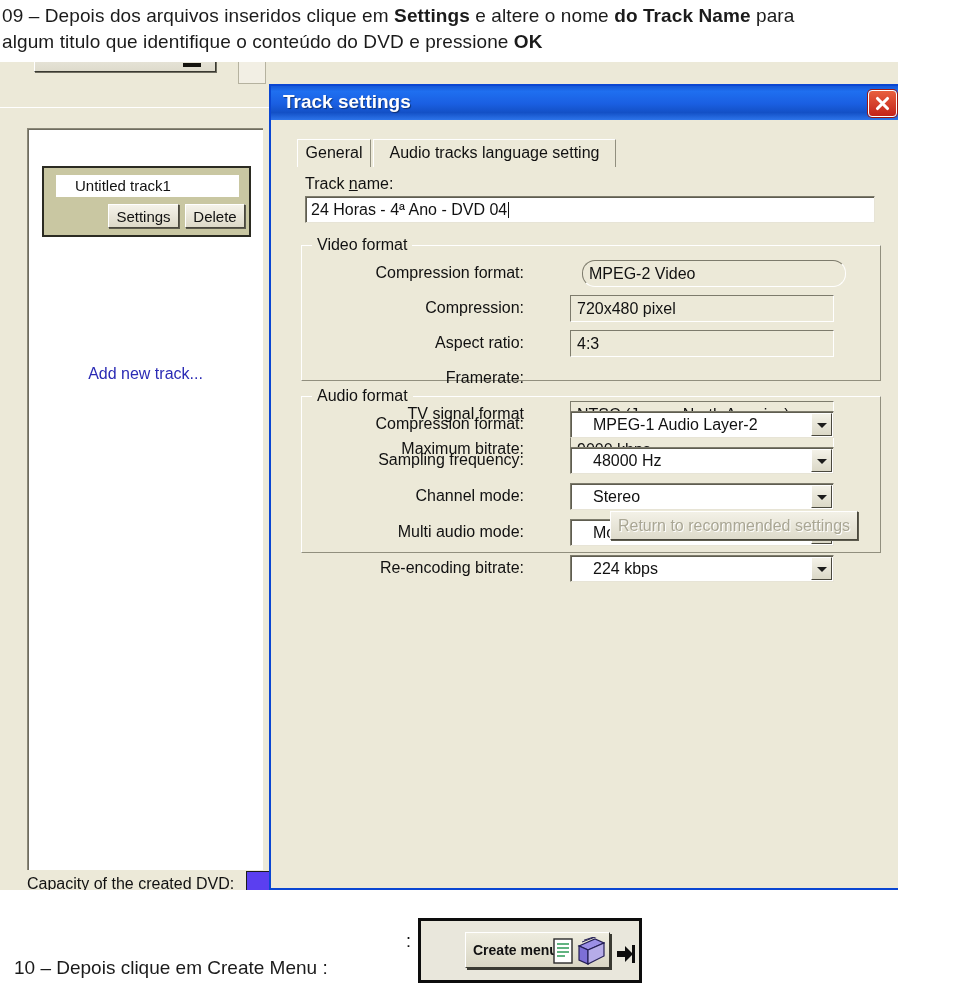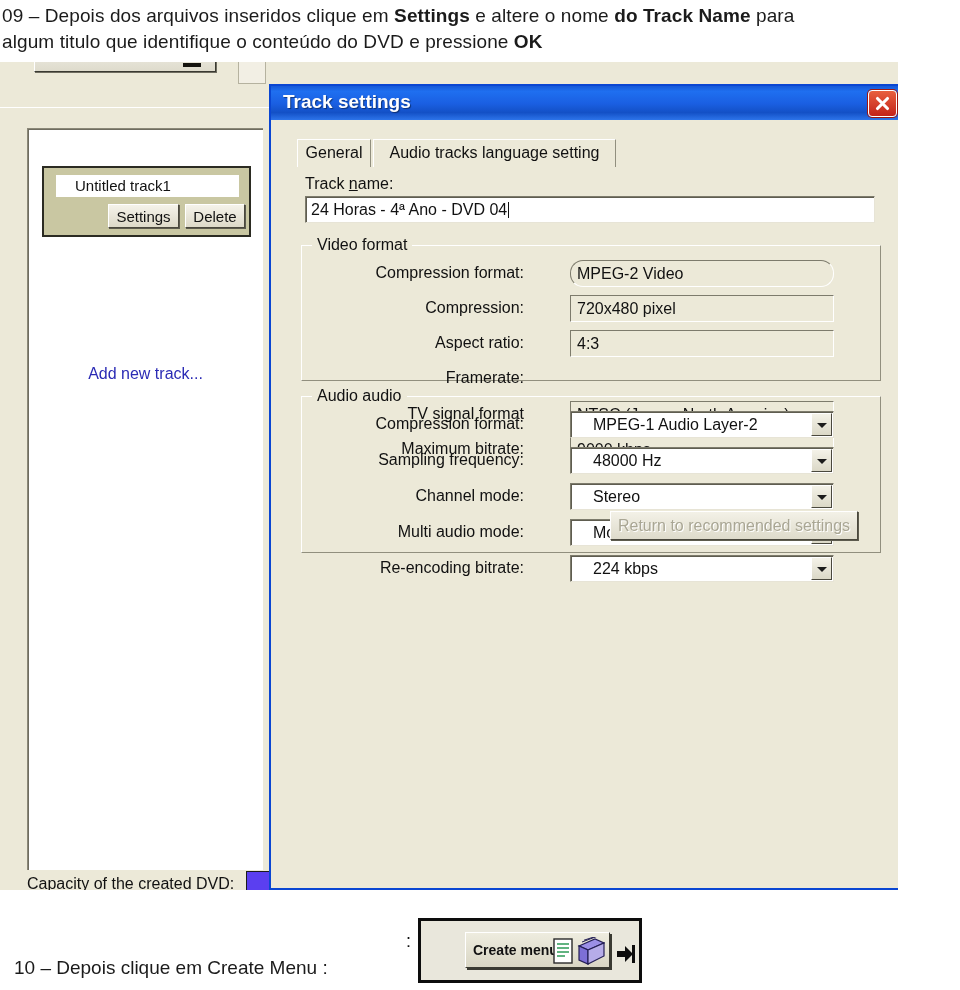--- a/index.html
+++ b/index.html
@@ -334,21 +334,21 @@
         <span>Track </span><u>n</u><span>ame:</span>
       </div>
       <div class="trackname-input"><span>24 Horas - 4ª Ano - DVD 04</span><span class="caret"></span></div>
 
       <div class="group grp-video">
         <div class="group-inner"></div>
         <div class="group-title">Video format</div>
 
         <div class="row" style="left:0;top:14px;width:532px;">
           <div class="row-lbl" style="right:310px;">Compression format:</div>
-          <div class="field-ro" style="left:268px;top:0;width:264px;border-radius:13px;">MPEG-2 Video</div>
+          <div class="field-ro" style="left:280px;top:0;width:264px;border-radius:13px;">MPEG-2 Video</div>
         </div>
         <div class="row" style="left:0;top:49px;width:532px;">
           <div class="row-lbl" style="right:310px;">Compression:</div>
           <div class="field-ro" style="left:268px;top:0;width:264px;">720x480 pixel</div>
         </div>
         <div class="row" style="left:0;top:84px;width:532px;">
           <div class="row-lbl" style="right:310px;">Aspect ratio:</div>
           <div class="field-ro" style="left:268px;top:0;width:264px;">4:3</div>
         </div>
         <div class="row" style="left:0;top:119px;width:532px;">
@@ -359,21 +359,21 @@
           <div class="field-ro" style="left:268px;top:0;width:264px;">9000 kbps</div>
         </div>
         <div class="row" style="left:0;top:155px;width:532px;">
           <div class="row-lbl" style="right:310px;">TV signal format</div>
           <div class="field-ro" style="left:268px;top:0;width:264px;">NTSC (Japan, North America)</div>
         </div>
       </div>
 
       <div class="group grp-audio">
         <div class="group-inner"></div>
-        <div class="group-title">Audio audio</div>
+        <div class="group-title">Audio format</div>
 
         <div class="row" style="left:0;top:14px;width:532px;">
           <div class="row-lbl" style="right:310px;">Compression format:</div>
           <div class="combo" style="left:268px;top:0;width:264px;">
             <span>MPEG-1 Audio Layer-2</span>
             <span class="combo-arrow"></span>
           </div>
         </div>
         <div class="row" style="left:0;top:50px;width:532px;">
           <div class="row-lbl" style="right:310px;">Sampling frequency:</div>

